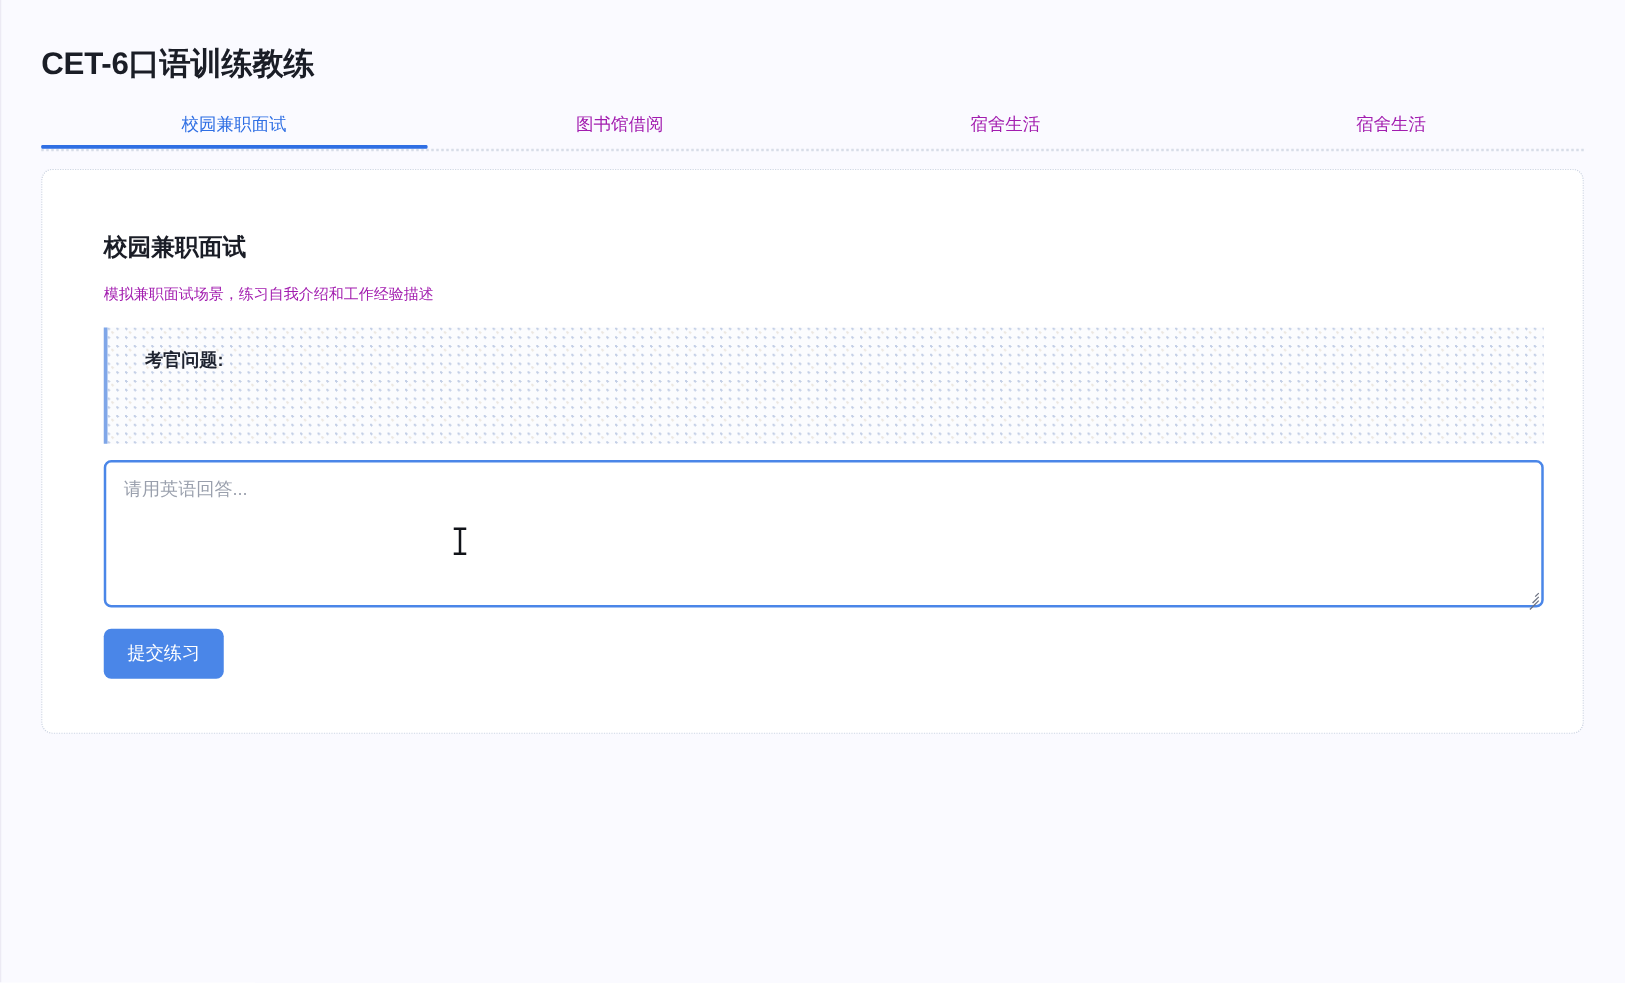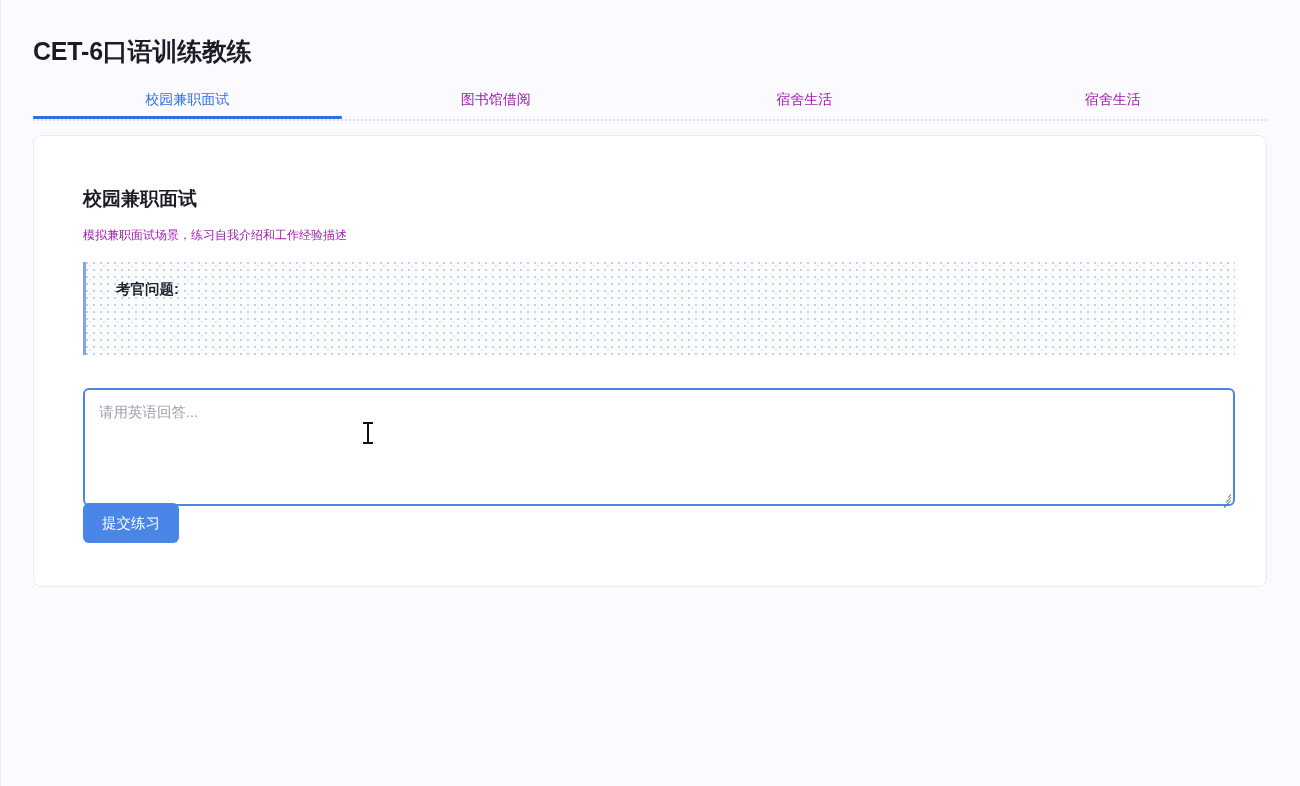--- a/index.html
+++ b/index.html
@@ -159,21 +159,20 @@
     white-space: nowrap;
   }
 
   
   .answer-wrap {
     position: absolute;
     left: 49px;
     top: 232px;
     width: 1152px;
     height: 118px;
-    margin-top: 20px;
   }
   .answer-input {
     width: 100%;
     height: 100%;
     border: 2px solid #4a86e8;
     border-radius: 6px;
     background: #ffffff;
     padding: 12px 14px;
     font-family: "Liberation Sans", "DejaVu Sans", sans-serif;
     font-size: 14.5px;

